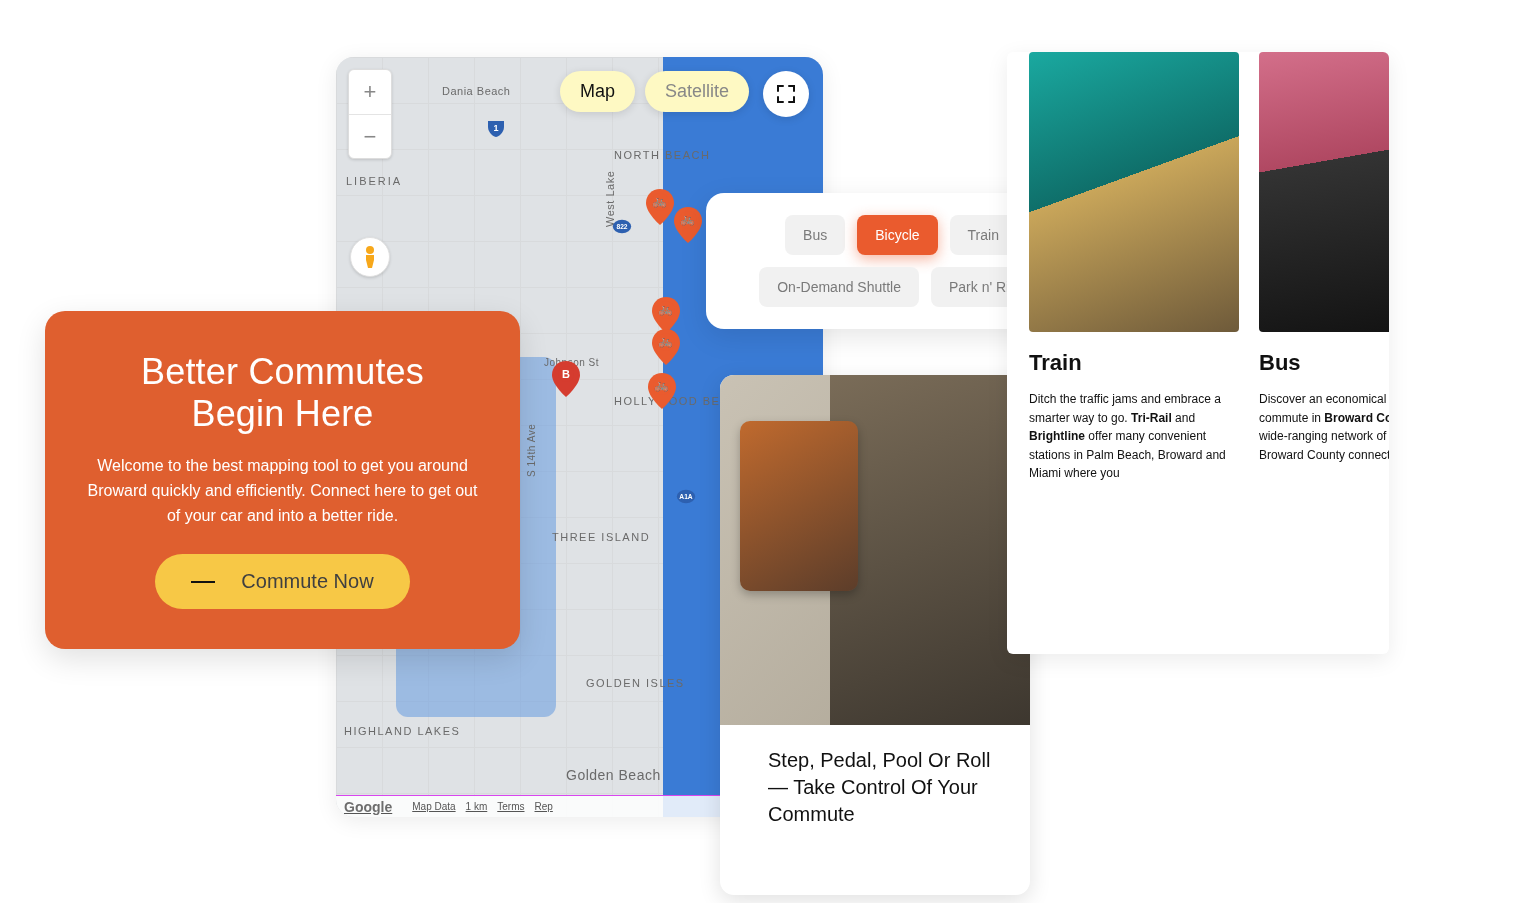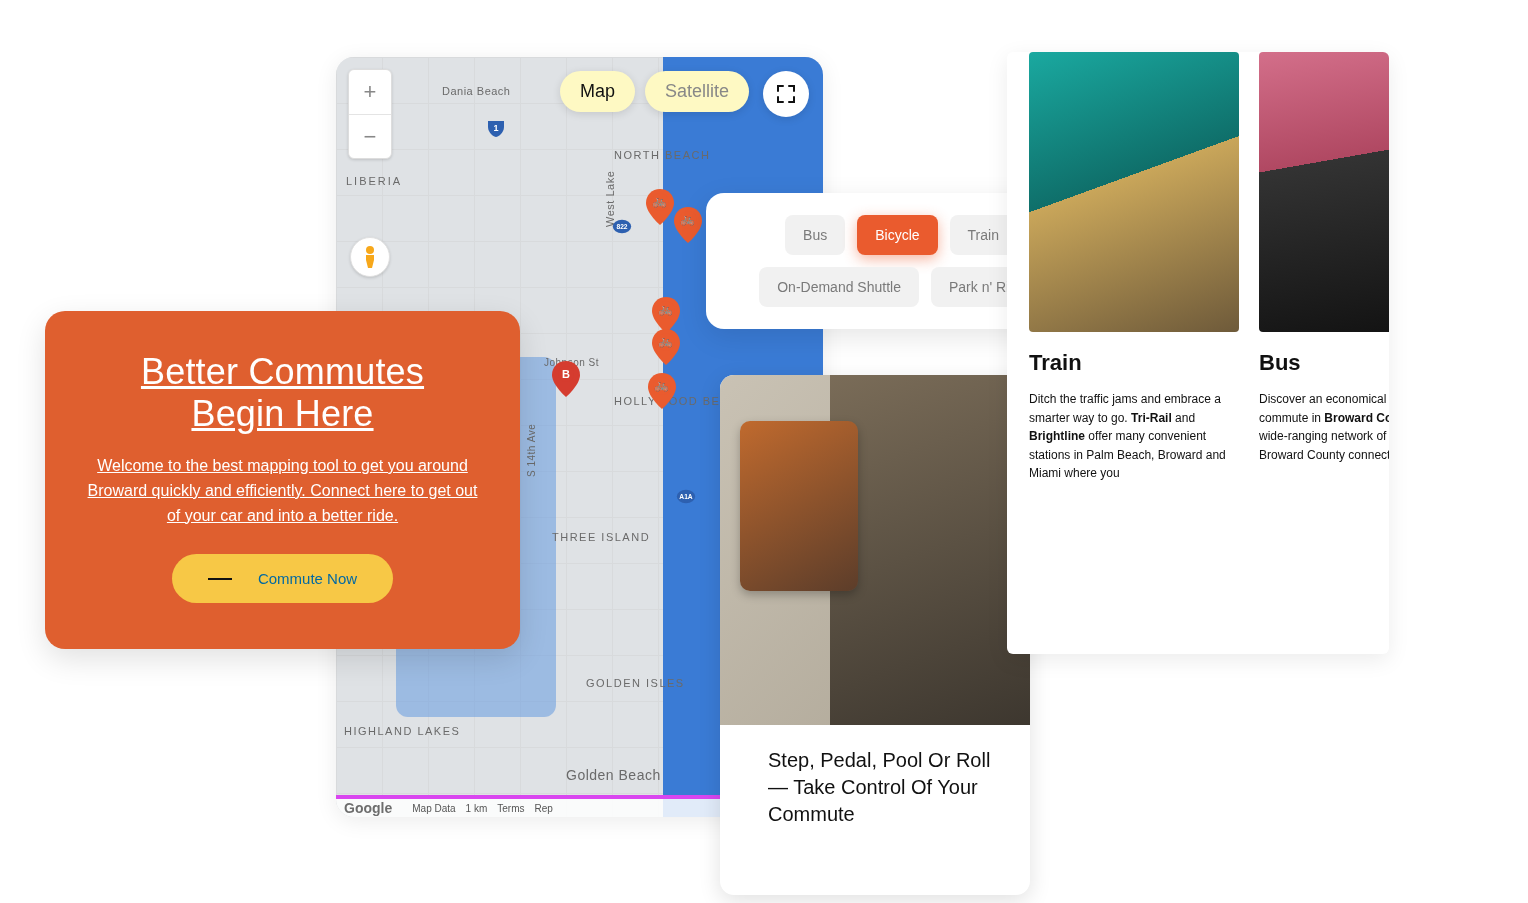--- a/index.html
+++ b/index.html
@@ -80,26 +80,26 @@
 }
 
 .pin { position:absolute; width:28px; height:36px; transform:translate(-50%,-100%); }
 .pin svg { width:100%; height:100%; }
 .pin .bike-glyph { position:absolute; top:5px; left:50%; transform:translateX(-50%); color:#fff; font-size:12px; }
 .gmaps-logo { font-family: Arial; font-weight:600; color:#6d6d6d; font-size:14px; letter-spacing:0; }
 
 
 .hero {
   position:absolute; left:45px; top:311px; width:475px; height:338px;
-  background:#df5f2f; border-radius:20px; color:#fff; padding:40px 36px 36px; text-align:center; box-shadow:0 10px 30px rgba(0,0,0,0.12);text-decoration:underline;
+  background:#df5f2f; border-radius:20px; color:#fff; padding:40px 36px 36px; text-align:center; box-shadow:0 10px 30px rgba(0,0,0,0.12);
 }
 .hero h1 { font-size:36px; line-height:1.18; font-weight:500; letter-spacing:0.2px; }
 .hero p { margin-top:18px; font-size:16px; line-height:1.55; font-weight:400; }
 .hero .cta {
-  margin-top:26px; display:inline-flex; align-items:center; gap:26px; background:#f7c846; color:#0369a1; border:none; border-radius:999px; padding:16px 36px; font-size:15px; font-weight:500; cursor:pointer;
+  margin-top:26px; display:inline-flex; align-items:center; gap:26px; background:#f7c846; color:#404040; border:none; border-radius:999px; padding:16px 36px; font-size:20px; font-weight:500; cursor:pointer;
 }
 .hero .cta .dash { width:24px; height:2px; background:#111; display:inline-block; }
 
 
 .filter-card {
   position:absolute; left:706px; top:193px; width:390px; padding:22px 20px; background:#fff; border-radius:18px; box-shadow:0 8px 28px rgba(0,0,0,0.10);
 }
 .filter-row { display:flex; flex-wrap:wrap; gap:12px; justify-content:center; }
 .chip { background:#f1f1f1; color:#7a7a7a; border:none; padding:12px 18px; font-size:14px; border-radius:8px; cursor:pointer; font-weight:500; }
 .chip.active { background:#ea5b2e; color:#fff; box-shadow:0 4px 14px rgba(234,91,46,0.45); }
@@ -128,21 +128,21 @@
 
 .mb-cards { display:flex; gap:20px; padding:0 22px; }
 .mb-card { flex:0 0 210px; }
 .mb-thumb { width:210px; height:280px; border-radius:4px; background:#bbb; position:relative; overflow:hidden; }
 .mb-thumb.train { background:linear-gradient(160deg,#1aa9a0 0%, #0f6f6a 45%, #c9a65a 45%, #6e5a3a 100%); }
 .mb-thumb.bus { background:linear-gradient(170deg,#d36f8a 0%, #b04862 38%, #333 38%, #111 100%); }
 .mb-title { margin-top:18px; font-size:22px; font-weight:600; color:#111; }
 .mb-desc { margin-top:14px; font-size:12px; line-height:1.55; color:#111; }
 .mb-desc b { font-weight:700; }
 
-.footer-bar { position:absolute; bottom:0; left:0; right:0; height:22px; background:rgba(255,255,255,0.85); border-top:4px solid #d946ef; display:flex; align-items:center; font-size:10px; color:#555; padding:0 8px; gap:10px; }
+.footer-bar { position:absolute; bottom:0; left:0; right:0; height:22px; background:rgba(255,255,255,0.85); border-top:1px solid #d946ef; display:flex; align-items:center; font-size:10px; color:#555; padding:0 8px; gap:10px;text-decoration:underline; }
 
 
 .hwy { position:absolute; width:20px; height:20px; }
 
 </style>
 </head>
 <body>
 
 <div class="canvas">
 

